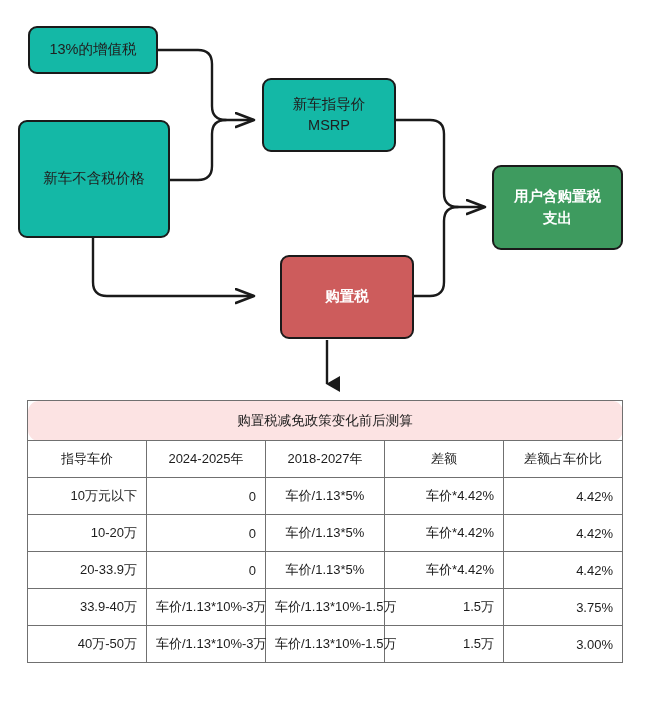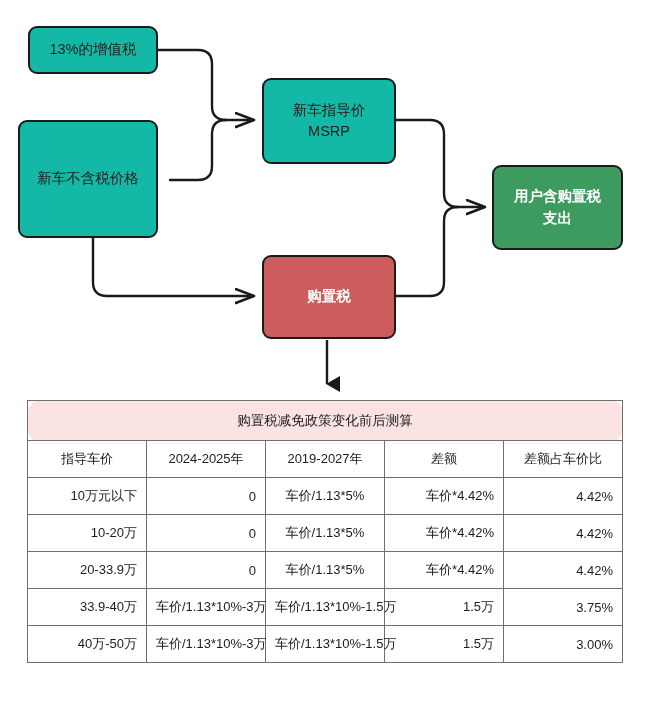--- a/index.html
+++ b/index.html
@@ -45,23 +45,23 @@
     color: #ffffff;
     font-weight: bold;
   }
   .node-green {
     background: #3e9b5f;
     color: #ffffff;
     font-weight: bold;
   }
 
   #node-vat      { left: 28px;  top: 26px;  width: 130px; height: 48px; }
-  #node-netprice { left: 18px;  top: 120px; width: 140px; height: 118px; }
-  #node-msrp     { left: 262px; top: 78px;  width: 134px; height: 86px; }
-  #node-purchase { left: 262px; top: 255px; width: 134px; height: 84px; }
+  #node-netprice { left: 18px;  top: 120px; width: 152px; height: 118px; }
+  #node-msrp     { left: 262px; top: 78px;  width: 134px; height: 74px; }
+  #node-purchase { left: 280px; top: 255px; width: 134px; height: 84px; }
   #node-output   { left: 492px; top: 165px; width: 131px; height: 85px; }
 
   .node-line { display: block; }
 
   
   #calc-table {
     position: absolute;
     left: 27px;
     top: 400px;
     width: 596px;
@@ -163,21 +163,21 @@
 <table id="calc-table">
   <thead>
     <tr>
       <td class="title-cell" colspan="5">购置税减免政策变化前后测算</td>
     </tr>
   </thead>
   <thead class="col-head">
     <tr>
       <td class="c1">指导车价</td>
       <td class="c2">2024-2025年</td>
-      <td class="c3">2019-2027年</td>
+      <td class="c3">2018-2027年</td>
       <td class="c4">差额</td>
       <td class="c5">差额占车价比</td>
     </tr>
   </thead>
   <tbody>
     <tr>
       <td class="c1">10万元以下</td>
       <td class="c2">0</td>
       <td class="c3">车价/1.13*5%</td>
       <td class="c4">车价*4.42%</td>

